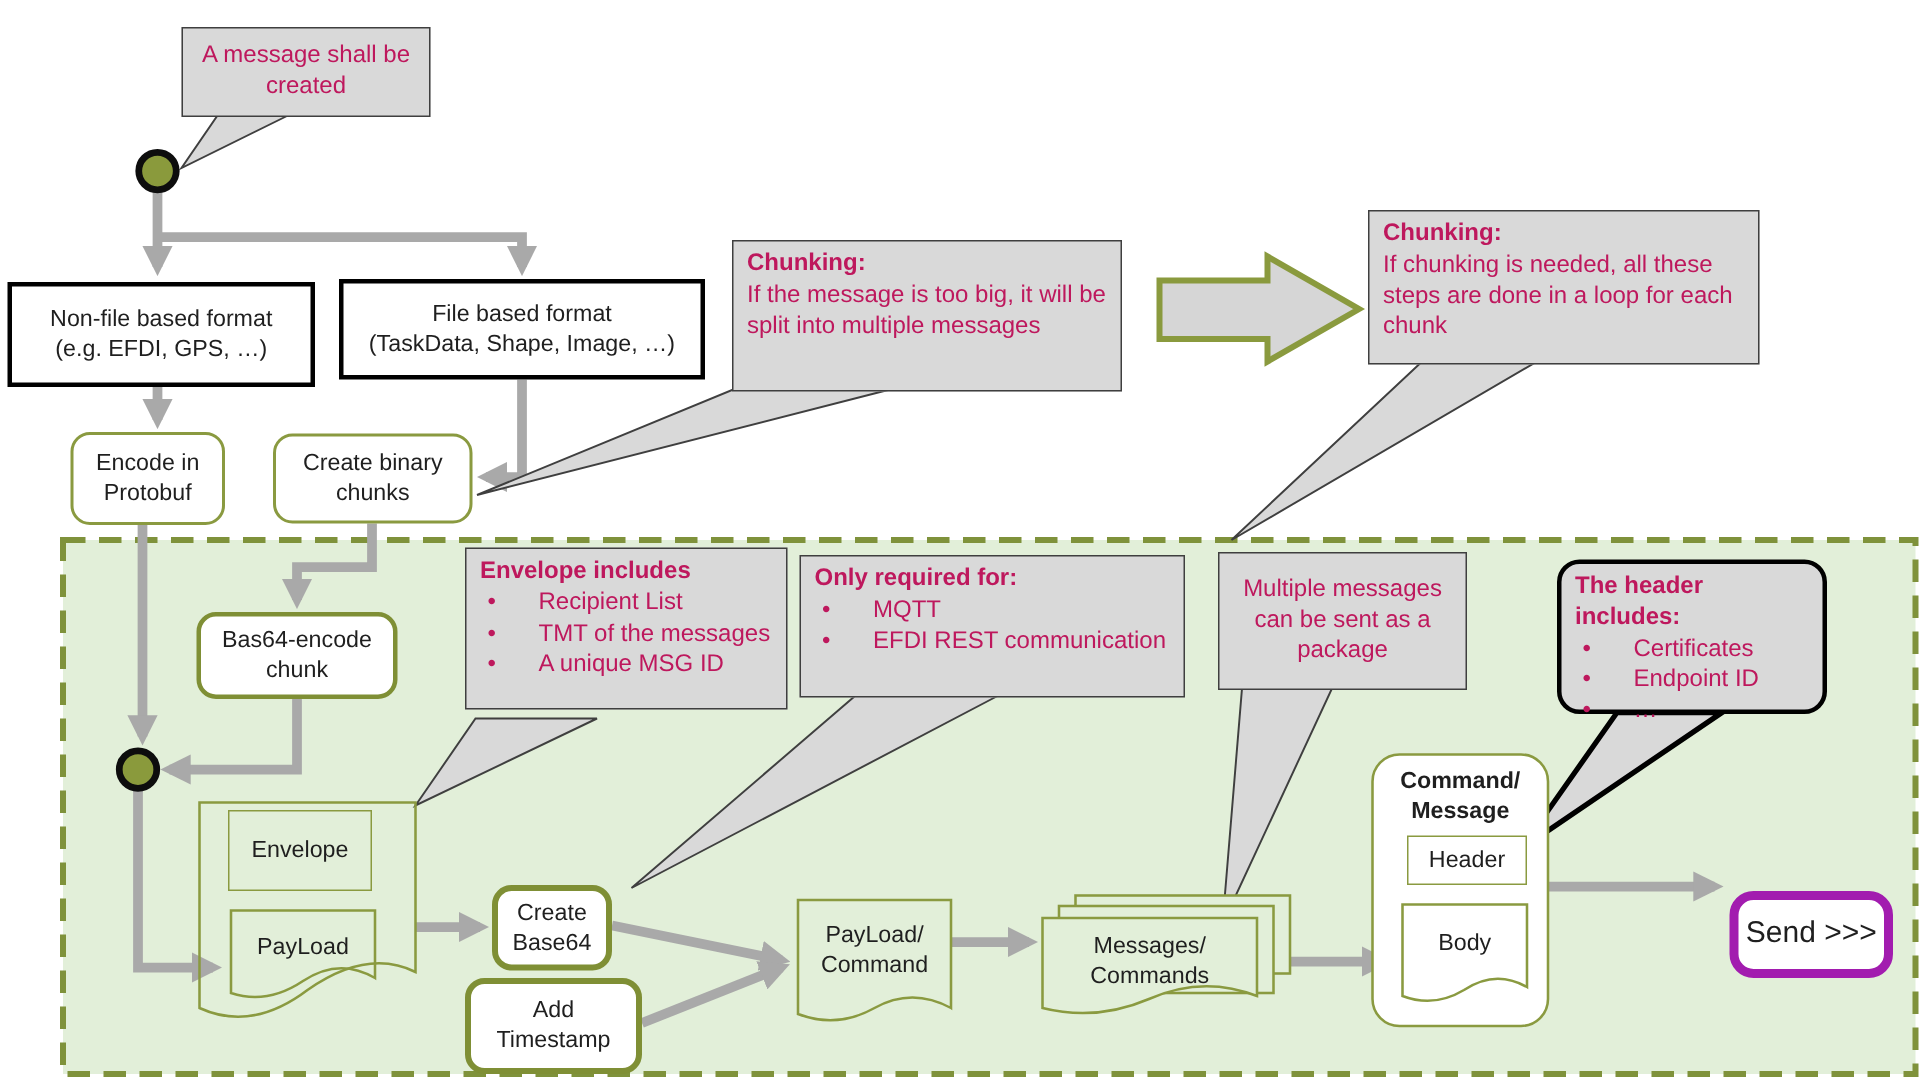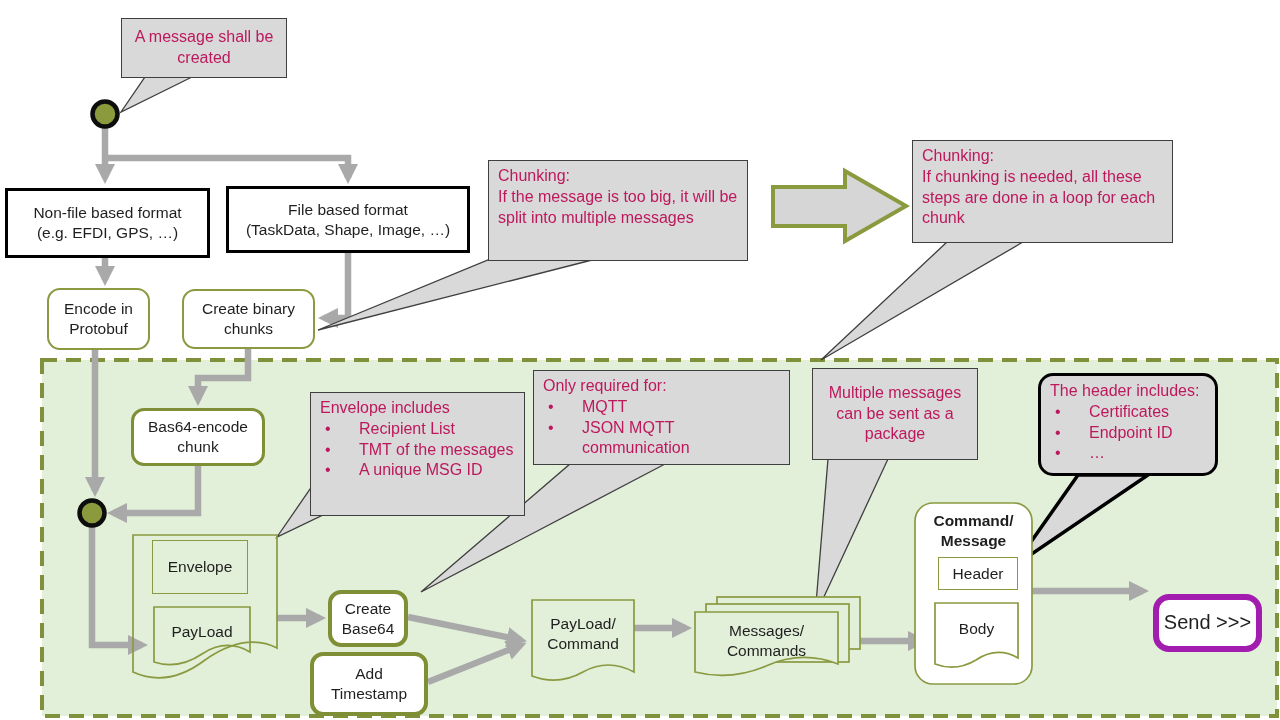--- a/index.html
+++ b/index.html
@@ -22,21 +22,21 @@
   .round-xthick{border:6px solid #a21caf;border-radius:16px;font-size:20px;margin-top:31px;}
   .olive-rect{border:1.5px solid #8a9a40;background:transparent;}
   .header-rect{border:1.4px solid #8a9a40;background:#fff;}
   .bold{font-weight:bold;}
   .callout{
     position:absolute;z-index:3;box-sizing:border-box;
     background:#d9d9d9;border:1.4px solid #3f3f3f;
     font-size:16px;line-height:1.3;color:#be185d;padding:5px 9px;
   }
   .callout.centered{display:flex;align-items:center;justify-content:center;text-align:center;}
-  .callout .c-title{font-weight:normal;}
+  .callout .c-title{font-weight:bold;}
   .callout.black-border{border:3.5px solid #000;}
   .bullet{display:flex;align-items:flex-start;}
   .bullet .dot{width:34px;padding-left:5px;flex:0 0 auto;}
 </style>
 </head>
 <body>
 
 <div id="canvas">
 
   <svg id="underlay" width="1280" height="720" viewBox="0 0 1280 720">
@@ -139,21 +139,21 @@
   <div class="callout" style="left:488px;top:160px;width:260px;height:101px;">
     <div class="c-title">Chunking:</div>
     <div class="c-body">If the message is too big, it will be split into multiple messages</div>
   </div>
 
   <div class="callout" style="left:912px;top:140px;width:261px;height:103px;">
     <div class="c-title">Chunking:</div>
     <div class="c-body">If chunking is needed, all these steps are done in a loop for each chunk</div>
   </div>
 
-  <div class="callout" style="left:310px;top:392px;width:215px;height:124px;">
+  <div class="callout" style="left:310px;top:365px;width:215px;height:108px;">
     <div class="c-title">Envelope includes</div>
     <div>
         <div class="bullet">
           <span class="dot">•</span>
           <span>Recipient List</span>
         </div>
         <div class="bullet">
           <span class="dot">•</span>
           <span>TMT of the messages</span>
         </div>
@@ -166,21 +166,21 @@
 
   <div class="callout" style="left:533px;top:370px;width:257px;height:95px;">
     <div class="c-title">Only required for:</div>
     <div>
         <div class="bullet">
           <span class="dot">•</span>
           <span>MQTT</span>
         </div>
         <div class="bullet">
           <span class="dot">•</span>
-          <span>JSON MQTT communication</span>
+          <span>EFDI REST communication</span>
         </div>
       </div>
   </div>
 
   <div class="callout centered" style="left:812px;top:368px;width:166px;height:92px;">
     <span>Multiple messages can be sent as a package</span>
   </div>
 
   <div class="callout black-border" style="left:1038px;top:373px;width:180px;height:103px;border-radius:15px;">
     <div class="c-title">The header includes:</div>

